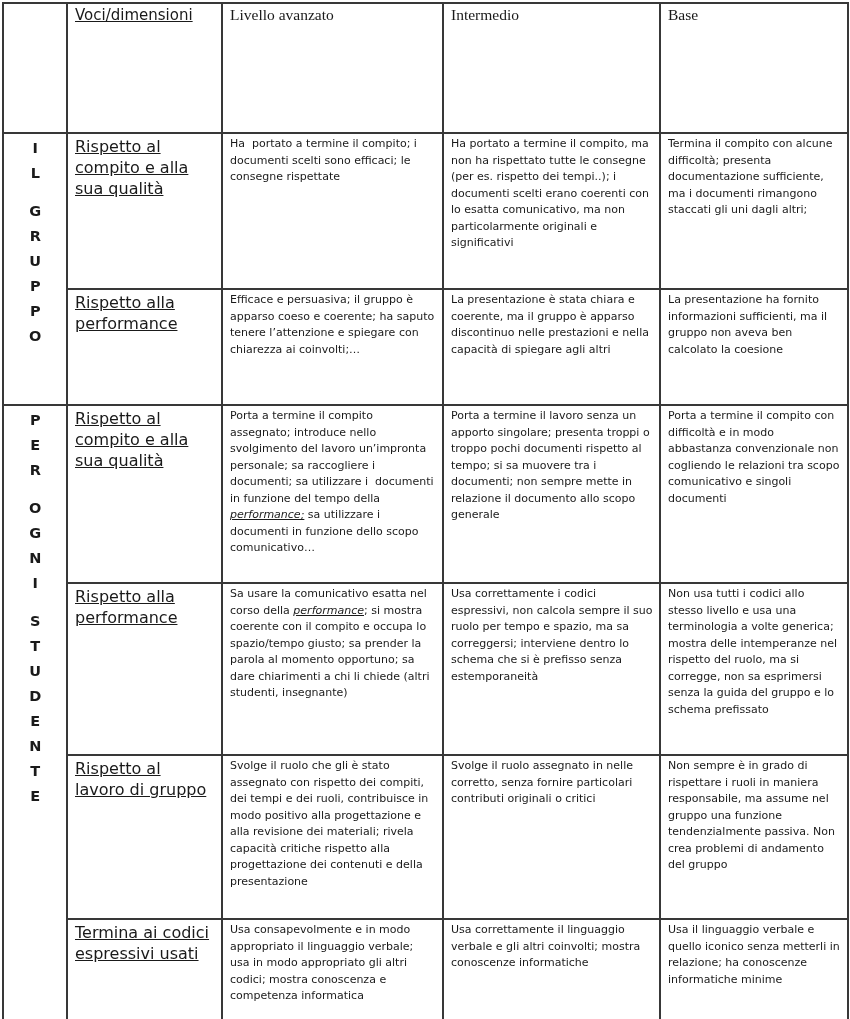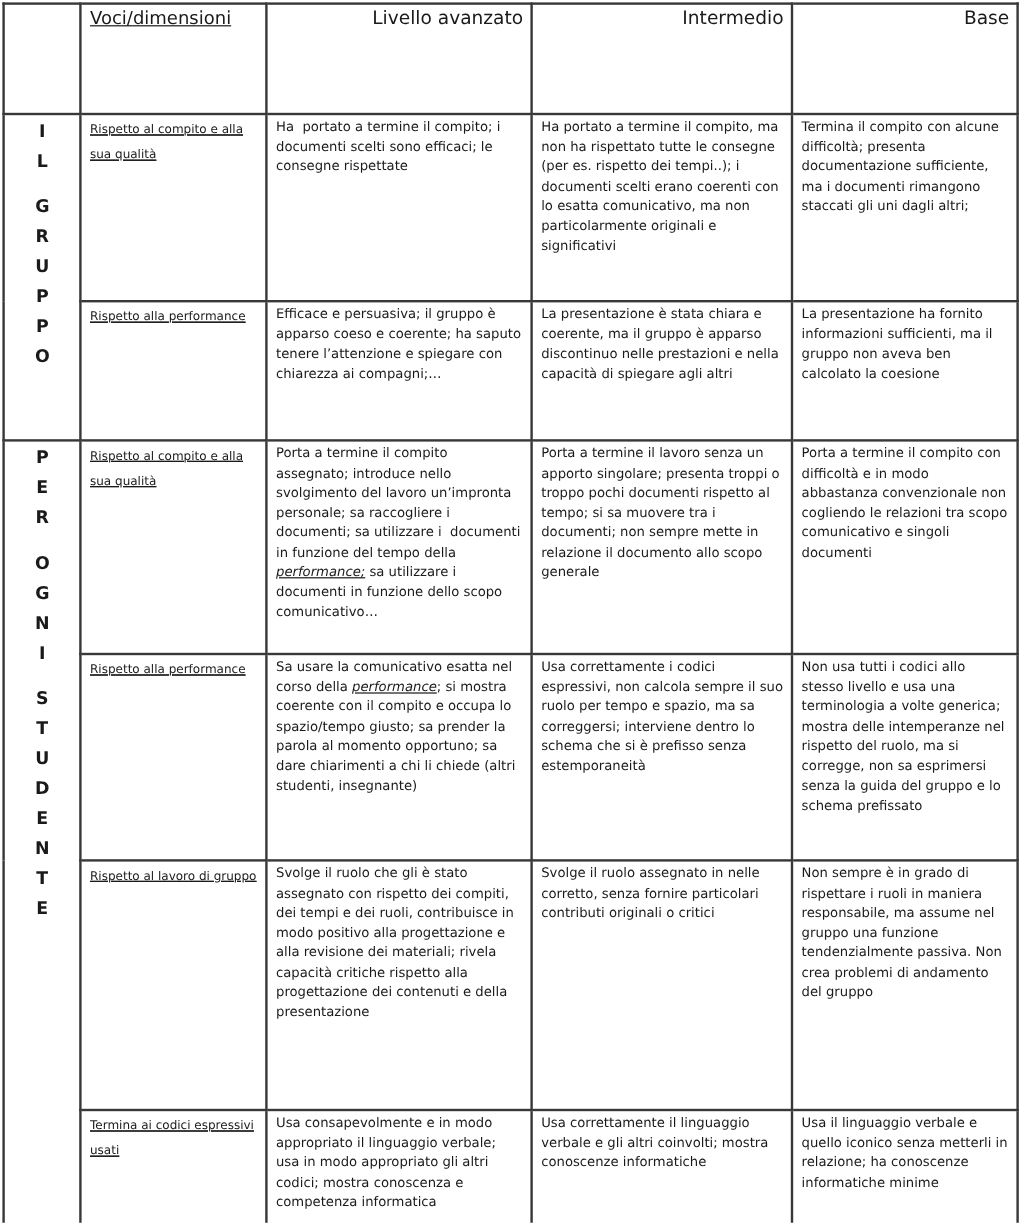--- a/index.html
+++ b/index.html
@@ -2,44 +2,44 @@
 <html><head>
 <meta charset="utf-8">
 <style>
   html,body{margin:0;padding:0;background:#ffffff;}
   body{width:850px;height:1019px;font-family:"DejaVu Sans","Liberation Sans",sans-serif;color:#1a1a1a;}
   table.rubric{border-collapse:collapse;table-layout:fixed;margin:2px 0 0 2px;width:845px;}
   table.rubric td{border:2px solid #383838;vertical-align:top;padding:2px 6px 3px 7px;overflow:hidden;}
   td.corner{padding:0;}
   td.voci-head{font-size:15px;padding-top:4px;padding-left:9px;}
   td.voci-head .u{text-decoration:underline;}
-  td.level-head{text-align:right;vertical-align:middle;font-size:15.5px;padding-bottom:14px;}
+  td.level-head{text-align:left;vertical-align:middle;font-size:15.5px;padding-bottom:14px;font-family:Liberation Serif, serif;}
   td.group-cell{text-align:center;padding-top:8px;}
   .word{display:block;}
   .word + .word{margin-top:13px;}
   .ltr{font-weight:bold;font-size:14.5px;line-height:25px;letter-spacing:0.5px;}
-  td.dim-cell{font-size:10px;line-height:21px;padding-top:6px;padding-left:10px;text-decoration:underline;}
+  td.dim-cell{font-size:16px;line-height:21px;padding-top:6px;padding-left:10px;}
   td.dim-cell .u{text-decoration:underline;}
   td.content{font-size:11px;line-height:16.5px;white-space:pre-wrap;}
   td.content .it{font-style:italic;text-decoration:underline;}
 </style>
 </head>
 <body>
 
 <table class="rubric">
   <colgroup>
     <col style="width:64px">
       <col style="width:155px">
       <col style="width:221px">
       <col style="width:217px">
       <col style="width:188px">
   </colgroup>
 
   <tbody>
-      <tr style="height:92px">
+      <tr style="height:130px">
     <td class="corner"></td>
     <td class="voci-head"><span class="u">Voci/dimensioni</span></td>
     <td class="level-head">Livello avanzato</td>
     <td class="level-head">Intermedio</td>
     <td class="level-head">Base</td>
   </tr>
 
   <tr style="height:156px">
     <td class="group-cell" rowspan="2">
       <span class="word">
@@ -55,21 +55,21 @@
         <div class="ltr">O</div>
       </span>
     </td>
     <td class="dim-cell"><span class="u">Rispetto al compito e alla sua qualità</span></td>
     <td class="content">Ha  portato a termine il compito; i documenti scelti sono efficaci; le consegne rispettate</td>
     <td class="content">Ha portato a termine il compito, ma non ha rispettato tutte le consegne (per es. rispetto dei tempi..); i documenti scelti erano coerenti con lo esatta comunicativo, ma non particolarmente originali e significativi</td>
     <td class="content">Termina il compito con alcune difficoltà; presenta documentazione sufficiente, ma i documenti rimangono staccati gli uni dagli altri;</td>
   </tr>
   <tr style="height:116px">
     <td class="dim-cell"><span class="u">Rispetto alla performance</span></td>
-    <td class="content">Efficace e persuasiva; il gruppo è apparso coeso e coerente; ha saputo tenere l’attenzione e spiegare con chiarezza ai compagni;…</td>
+    <td class="content">Efficace e persuasiva; il gruppo è apparso coeso e coerente; ha saputo tenere l’attenzione e spiegare con chiarezza ai coinvolti;…</td>
     <td class="content">La presentazione è stata chiara e coerente, ma il gruppo è apparso discontinuo nelle prestazioni e nella capacità di spiegare agli altri</td>
     <td class="content">La presentazione ha fornito informazioni sufficienti, ma il gruppo non aveva ben calcolato la coesione</td>
   </tr>
 
   <tr style="height:178px">
     <td class="group-cell" rowspan="4">
       <span class="word">
         <div class="ltr">P</div>
         <div class="ltr">E</div>
         <div class="ltr">R</div>
@@ -95,21 +95,21 @@
     <td class="content"><span>Porta a termine il compito assegnato; introduce nello svolgimento del lavoro un’impronta personale; sa raccogliere i documenti; sa utilizzare i  documenti in funzione del tempo della </span><span class="it">performance;</span><span> sa utilizzare i documenti in funzione dello scopo comunicativo…</span></td>
     <td class="content">Porta a termine il lavoro senza un apporto singolare; presenta troppi o troppo pochi documenti rispetto al tempo; si sa muovere tra i documenti; non sempre mette in relazione il documento allo scopo generale</td>
     <td class="content">Porta a termine il compito con difficoltà e in modo abbastanza convenzionale non cogliendo le relazioni tra scopo comunicativo e singoli documenti</td>
   </tr>
   <tr style="height:172px">
     <td class="dim-cell"><span class="u">Rispetto alla performance</span></td>
     <td class="content"><span>Sa usare la comunicativo esatta nel corso della </span><span class="it">performance</span><span>; si mostra coerente con il compito e occupa lo spazio/tempo giusto; sa prender la parola al momento opportuno; sa dare chiarimenti a chi li chiede (altri studenti, insegnante)</span></td>
     <td class="content">Usa correttamente i codici espressivi, non calcola sempre il suo ruolo per tempo e spazio, ma sa correggersi; interviene dentro lo schema che si è prefisso senza estemporaneità</td>
     <td class="content">Non usa tutti i codici allo stesso livello e usa una terminologia a volte generica; mostra delle intemperanze nel rispetto del ruolo, ma si corregge, non sa esprimersi senza la guida del gruppo e lo schema prefissato</td>
   </tr>
-  <tr style="height:208px">
+  <tr style="height:164px">
     <td class="dim-cell"><span class="u">Rispetto al lavoro di gruppo</span></td>
     <td class="content">Svolge il ruolo che gli è stato assegnato con rispetto dei compiti, dei tempi e dei ruoli, contribuisce in modo positivo alla progettazione e alla revisione dei materiali; rivela capacità critiche rispetto alla progettazione dei contenuti e della presentazione</td>
     <td class="content">Svolge il ruolo assegnato in nelle corretto, senza fornire particolari contributi originali o critici</td>
     <td class="content">Non sempre è in grado di rispettare i ruoli in maniera responsabile, ma assume nel gruppo una funzione tendenzialmente passiva. Non crea problemi di andamento del gruppo</td>
   </tr>
   <tr style="height:104px">
     <td class="dim-cell"><span class="u">Termina ai codici espressivi usati</span></td>
     <td class="content">Usa consapevolmente e in modo appropriato il linguaggio verbale; usa in modo appropriato gli altri codici; mostra conoscenza e competenza informatica</td>
     <td class="content">Usa correttamente il linguaggio verbale e gli altri coinvolti; mostra conoscenze informatiche</td>
     <td class="content">Usa il linguaggio verbale e quello iconico senza metterli in relazione; ha conoscenze informatiche minime</td>

